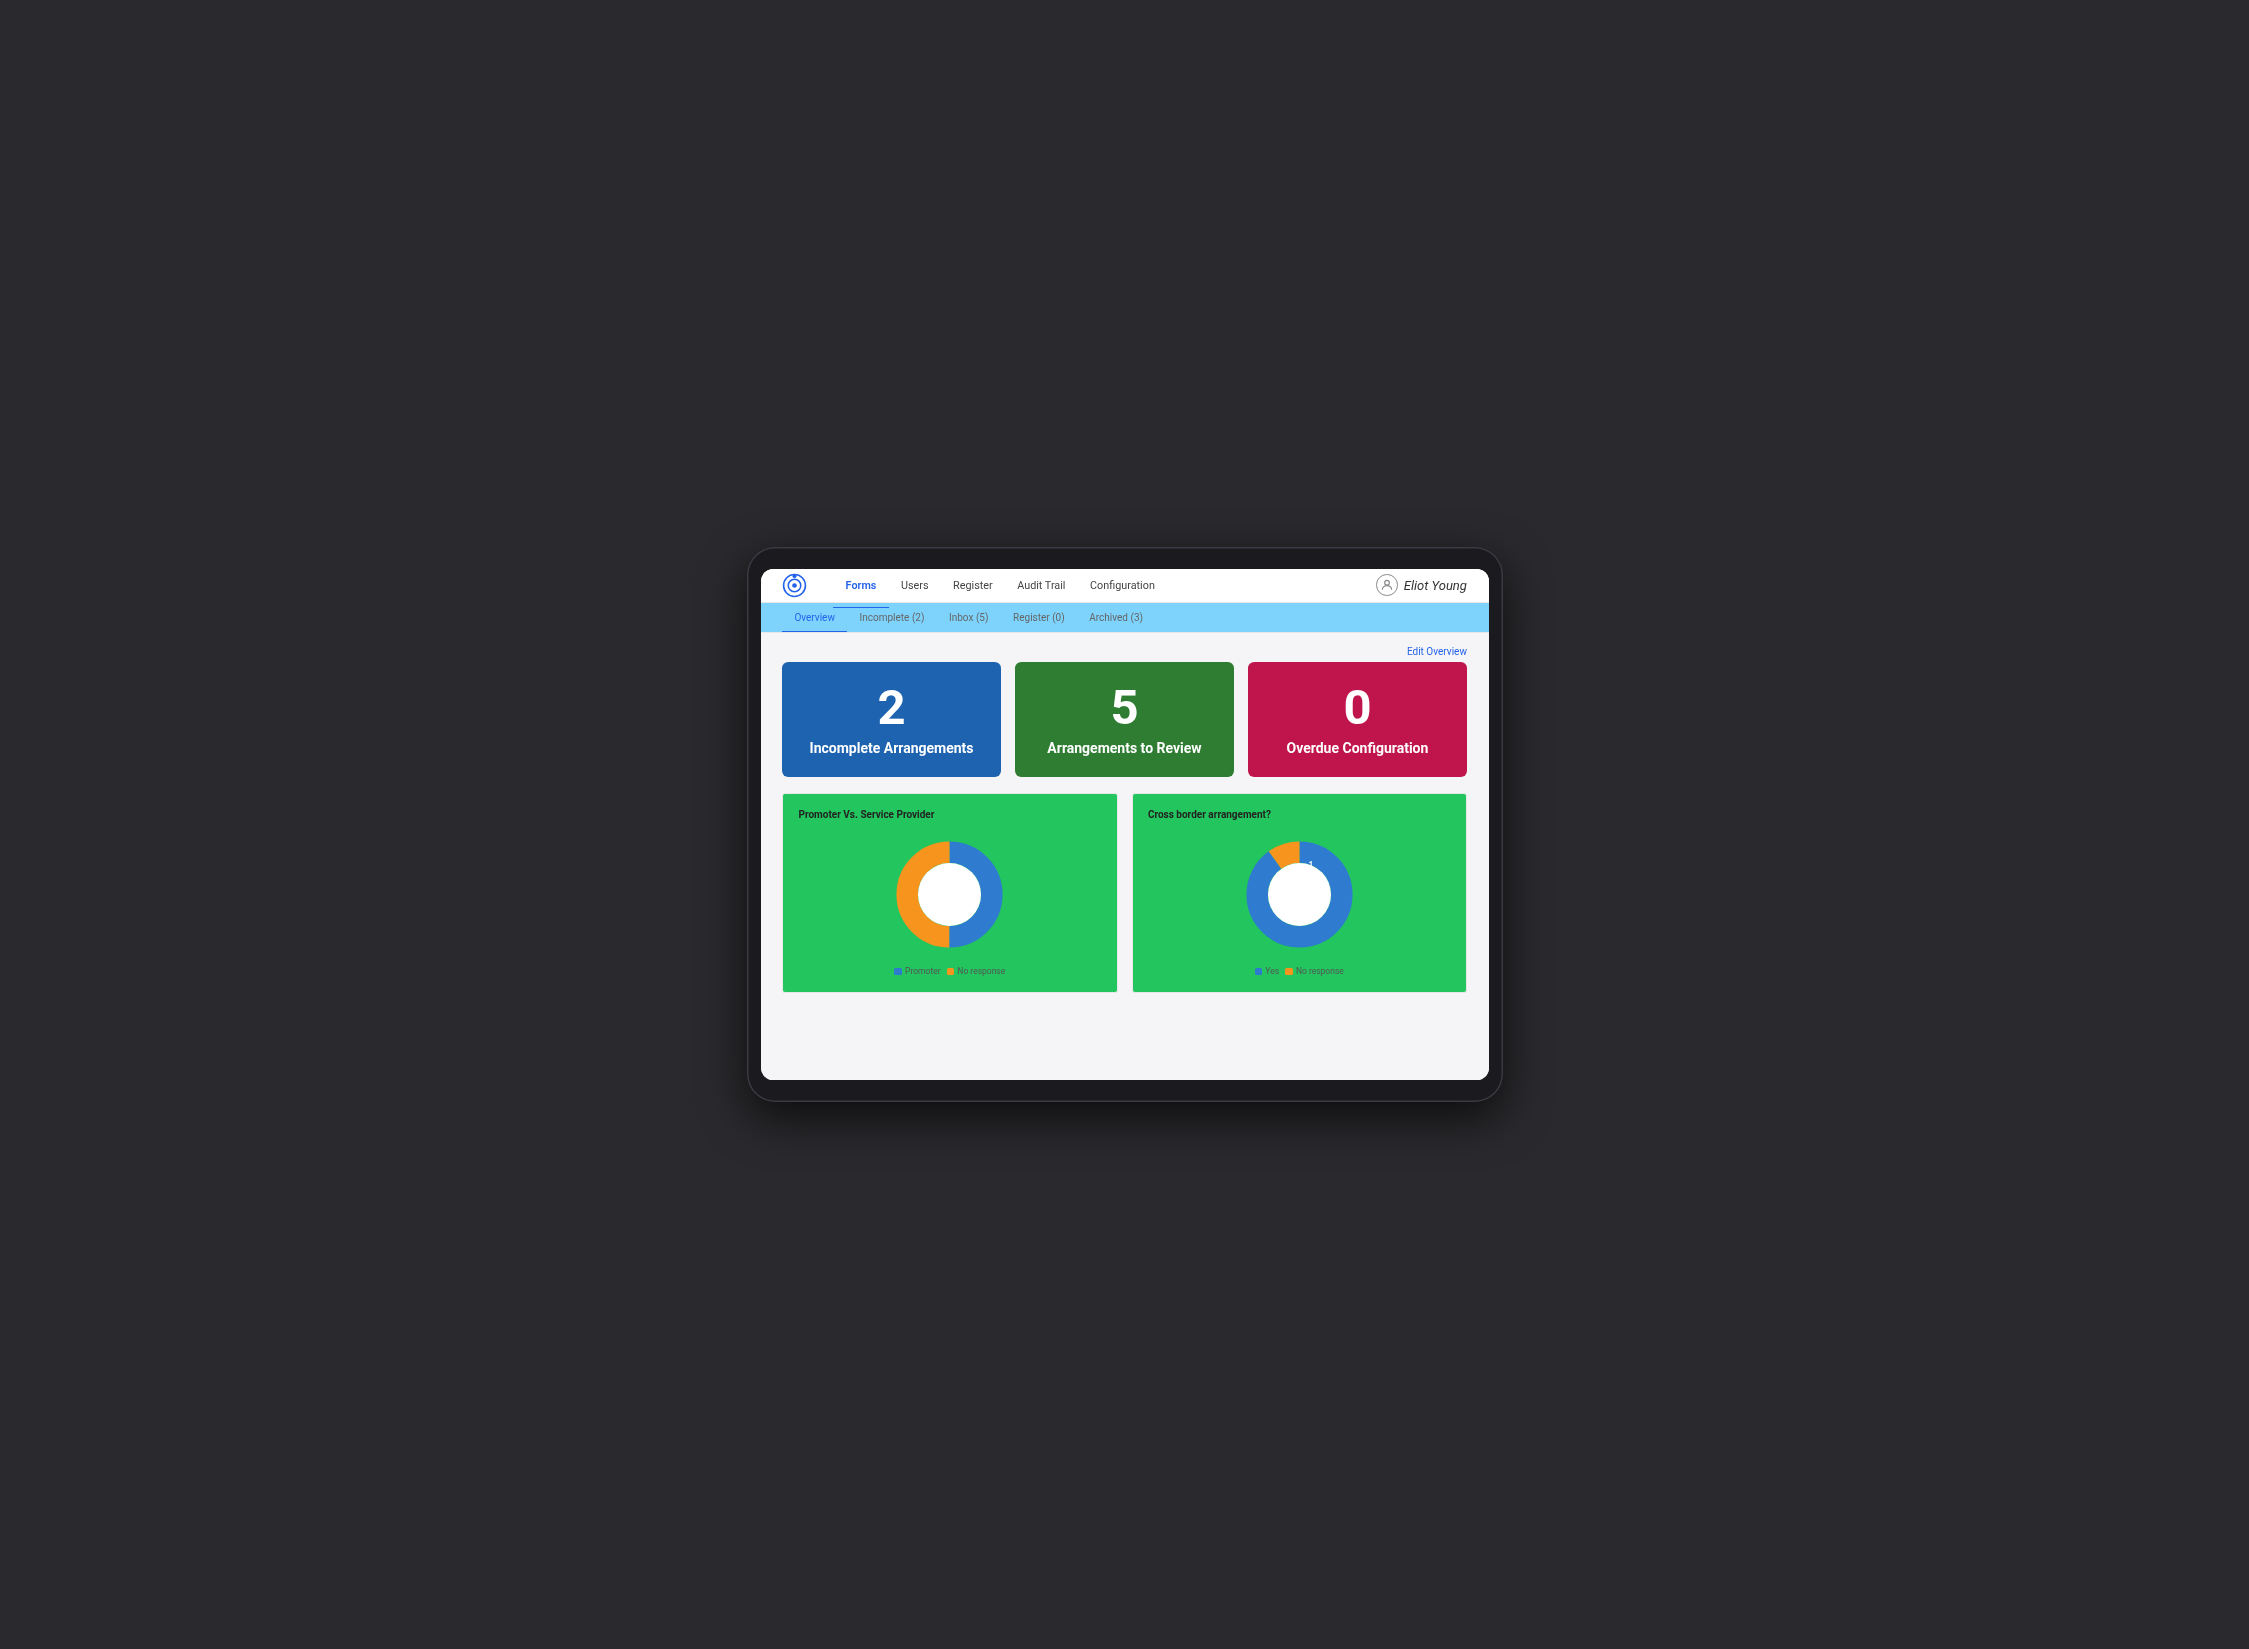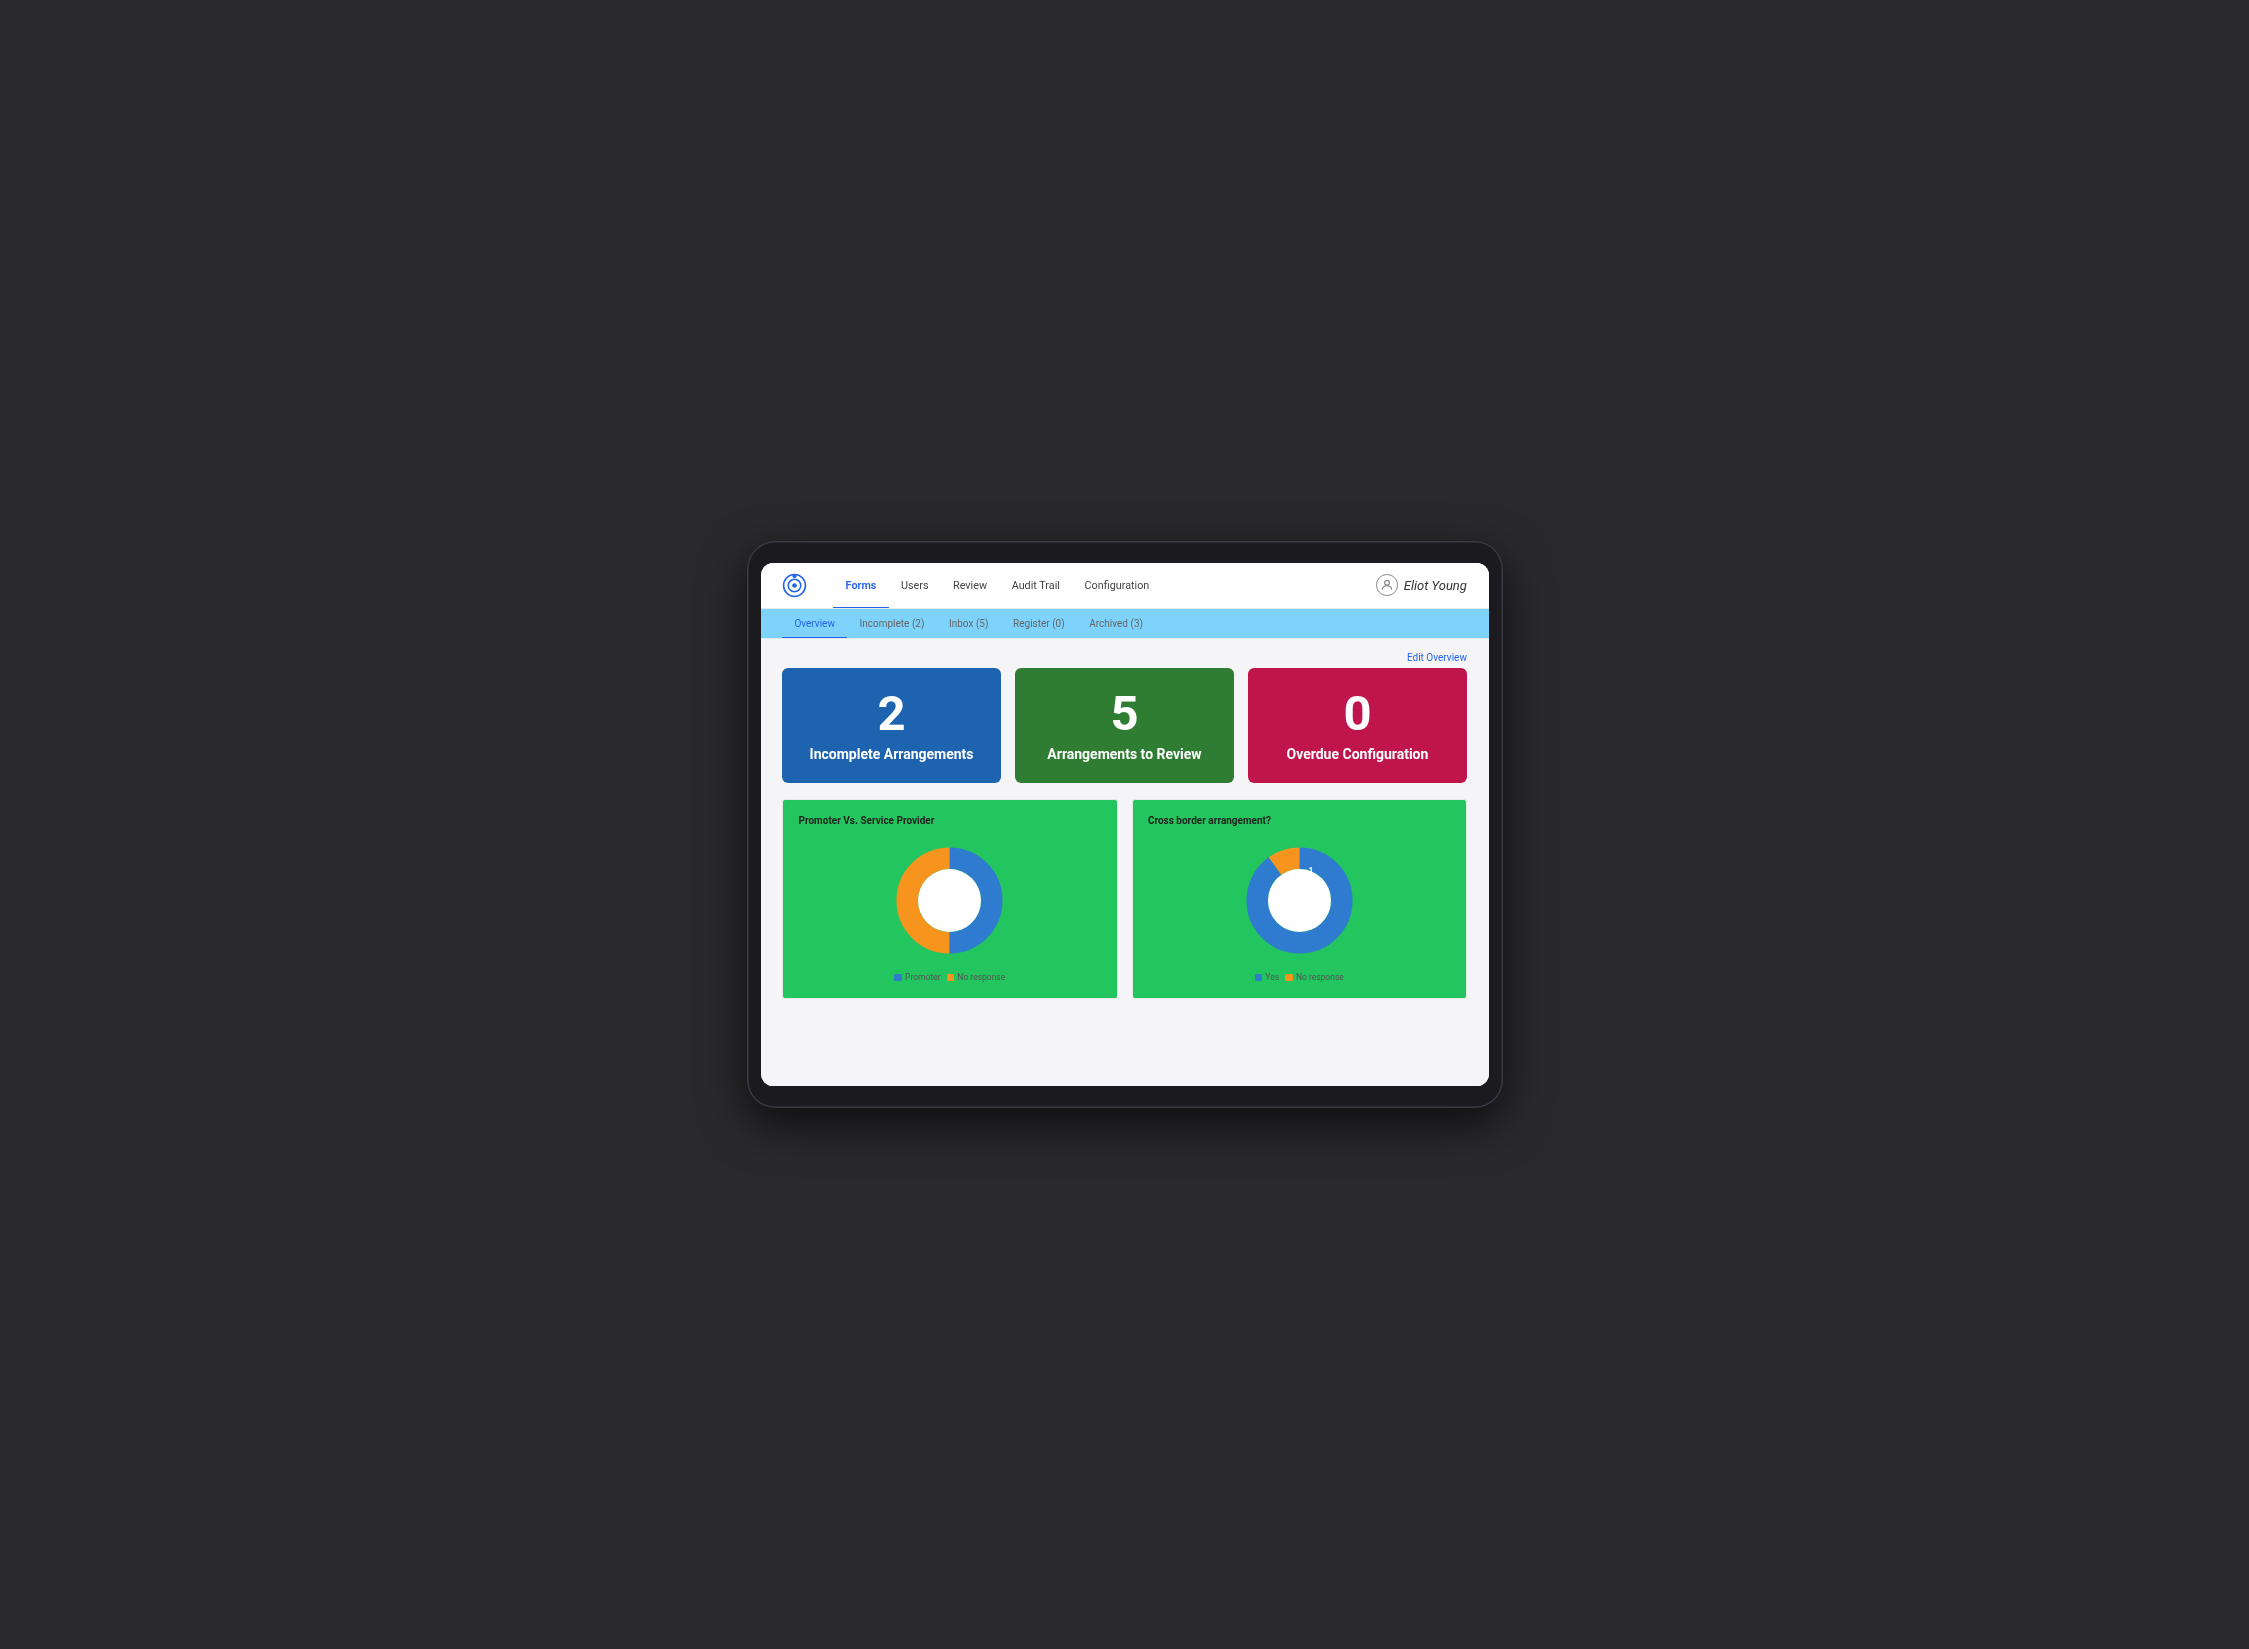--- a/index.html
+++ b/index.html
@@ -26,21 +26,21 @@
       background: #fff;
       border-radius: 12.3px;
       overflow: hidden;
       width: 100%;
     }
 
     
     .top-nav {
       display: flex;
       padding: 0 21.6px;
-      height: 46px;
+      height: 34px;
       border-bottom: 0.8px solid #e8e8e8;
       background: #fff;
     }
 
     .logo-area {
       display: flex;
       align-items: center;
       margin-right: 18.5px;
     }
 
@@ -273,21 +273,21 @@
       </div>
 
       <div class="nav-links">
         <div class="nav-item active">
           <span>Forms</span>
         </div>
         <div class="nav-item">
           <span>Users</span>
         </div>
         <div class="nav-item">
-          <span>Review</span>
+          <span>Register</span>
         </div>
         <div class="nav-item">
           <span>Audit Trail</span>
         </div>
         <div class="nav-item">
           <span>Configuration</span>
         </div>
       </div>
 
       <div class="user-area">

